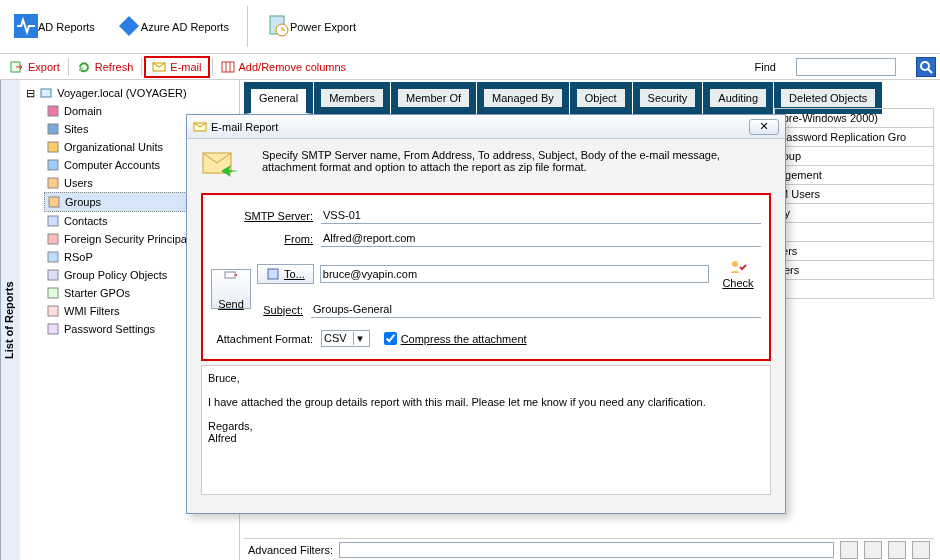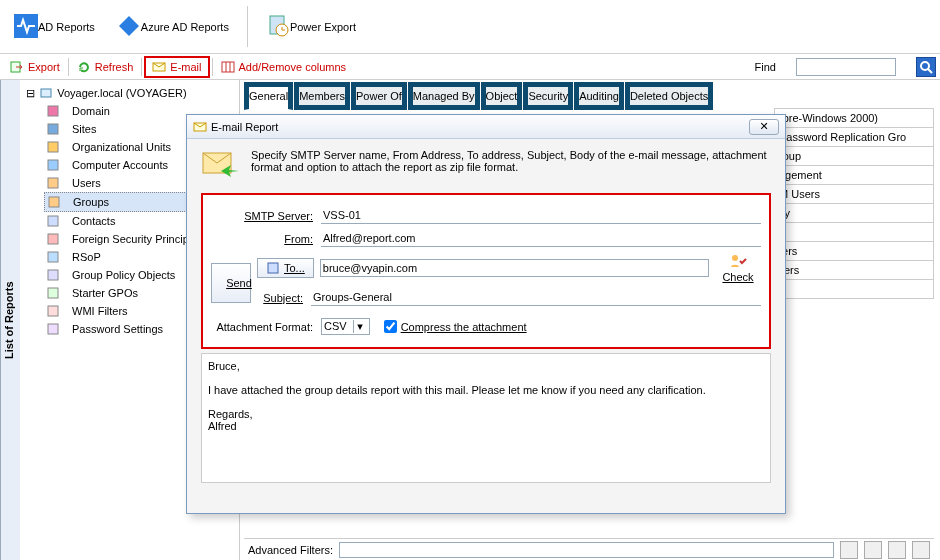--- a/index.html
+++ b/index.html
@@ -11,47 +11,47 @@
 .tbtn{display:flex;align-items:center;gap:4px;padding:2px 6px;color:#c00;cursor:pointer}
 .tbtn.hl{border:2px solid #d00}
 .findbox{margin-left:auto;display:flex;align-items:center;gap:20px}
 .findbox input{width:100px;height:18px;border:1px solid #9ab}
 .findbox .sbtn{width:20px;height:20px;background:#2a6bc9;border:1px solid #1a4b99;display:flex;align-items:center;justify-content:center}
 .main{display:flex;height:calc(100% - 54px - 26px)}
 .sidetab{width:20px;background:#e8eef7;border-right:1px solid #9ab;writing-mode:vertical-rl;transform:rotate(180deg);text-align:center;padding:8px 2px;font-weight:bold}
 .tree{width:220px;border-right:1px solid #ccc;padding:4px;overflow:hidden}
 .tree-root{display:flex;align-items:center;gap:4px;padding:2px}
 .tree ul{list-style:none;margin-left:20px}
-.tree li{display:flex;align-items:center;gap:12px;padding:2px;white-space:nowrap}
+.tree li{display:flex;align-items:center;gap:4px;padding:2px;white-space:nowrap}
 .tree li.sel{background:#d6e6f8;border:1px dotted #888}
 .content{flex:1;position:relative;overflow:hidden}
 .tabs{display:flex;gap:1px;padding-left:4px;margin-top:2px}
-.tab{padding:3px 0;border:5px solid #0c4a6e;background:#e8eef0;cursor:pointer}
+.tab{padding:3px 8px;border:7px solid #0c4a6e;background:#e8eef0;cursor:pointer}
 .tab.act{background:#fff;border-bottom:1px solid #fff}
 .bgtable{position:absolute;right:6px;top:28px;width:160px}
 .bgtable .cell{border:1px solid #ccc;border-top:none;padding:3px 4px;white-space:nowrap;overflow:hidden}
 .bgtable .cell:first-child{border-top:1px solid #ccc}
 .af{position:absolute;left:4px;bottom:0;right:6px;height:22px;border-top:1px solid #ccc;display:flex;align-items:center;gap:6px;padding:0 4px}
 .af input{flex:1;height:16px;border:1px solid #9ab}
 .afi{width:18px;height:18px;border:1px solid #aaa;background:#f0f0f0}
 
 
 .dlg{position:absolute;left:186px;top:114px;width:600px;height:400px;background:#f4f4f4;border:1px solid #7a9ac0;box-shadow:4px 4px 8px rgba(0,0,0,.2)}
 .dlg-title{height:24px;background:linear-gradient(#fdfdff,#e6ecf5);border-bottom:1px solid #c0cde0;display:flex;align-items:center;padding:0 6px}
 .dlg-title .x{margin-left:auto;width:30px;height:16px;border:1px solid #9ab;border-radius:3px;background:linear-gradient(#fff,#e0e8f3);display:flex;align-items:center;justify-content:center}
-.dlg-head{display:flex;gap:10px;padding:10px 14px}
+.dlg-head{display:flex;gap:21px;padding:10px 14px}
 .dlg-head .bigic{width:40px;height:34px}
 .dlg-form{margin:0 14px;border:2px solid #d00;padding:6px 8px;background:#fff}
 .frow{display:flex;align-items:center;margin:6px 0}
 .flab{width:110px;text-align:right;padding-right:8px}
 .flab.u{text-decoration:underline}
 .fval{flex:1;border-bottom:1px solid #9ab;padding:2px}
 .fvalbox{flex:1;border:1px solid #9ab;padding:2px;background:#fff}
 .sendcol{display:flex;flex-direction:column;gap:2px;margin-right:6px}
-.sendbtn{width:40px;height:40px;border:1px solid #9ab;background:linear-gradient(#fff,#e8eef7);display:flex;flex-direction:row;align-items:center;justify-content:center;gap:16px}
+.sendbtn{width:40px;height:40px;border:1px solid #9ab;background:linear-gradient(#fff,#e8eef7);display:flex;flex-direction:column;align-items:center;justify-content:center;gap:16px}
 .tobtn{border:1px solid #9ab;background:linear-gradient(#fff,#e8eef7);padding:2px 8px;display:flex;align-items:center;gap:4px}
 .sel{border:1px solid #9ab;background:#fff;padding:1px 2px;display:inline-flex;align-items:flex-start;gap:6px}
 .sel .arr{width:14px;border-left:1px solid #9ab;text-align:center}
 .check{width:46px;text-align:center}
 .body{margin:4px 14px 16px;background:#fff;border:1px solid #ccc;padding:6px;height:130px;white-space:pre-wrap}
 
 
 .ic svg,.bigic svg{width:100%;height:100%}
 .mini{width:14px;height:14px;display:inline-block}
 .mini svg{width:100%;height:100%}
@@ -217,21 +217,21 @@
             </svg></span>
           <span>Password Settings</span>
         </li>
       </ul>
   </div>
 
   <div class="content">
     <div class="tabs" id="tabs">
         <div class="tab act">General</div>
         <div class="tab">Members</div>
-        <div class="tab">Power Of</div>
+        <div class="tab">Member Of</div>
         <div class="tab">Managed By</div>
         <div class="tab">Object</div>
         <div class="tab">Security</div>
         <div class="tab">Auditing</div>
         <div class="tab">Deleted Objects</div>
       </div>
     <div class="bgtable" id="bgtable">
         <div class="cell">(pre-Windows 2000)</div>
         <div class="cell">Password Replication Gro</div>
         <div class="cell">roup</div>
@@ -293,21 +293,21 @@
         </div>
       </div>
       <div style="flex:1">
         <div class="frow" style="margin:0">
           <div class="tobtn">
             <span class="mini"><svg viewBox="0 0 14 14">
                   <rect x="2" y="2" width="10" height="10" fill="#cdf" stroke="#46a"></rect>
                 </svg></span>
             <span style="text-decoration:underline">To...</span>
           </div>
-          <span class="fvalbox" style="margin:0 6px">bruce@vyapin.com</span>
+          <span class="fvalbox" style="margin:12px 6px">bruce@vyapin.com</span>
           <div class="check">
             <span class="mini" style="width:20px;height:16px"><svg viewBox="0 0 20 16">
                   <circle cx="7" cy="5" r="3" fill="#fb5"></circle>
                   <path d="M3 14c0-3 8-3 8 0" fill="#fb5"></path>
                   <path d="M12 8l2 2 4-4" stroke="#c33" fill="none" stroke-width="2"></path>
                 </svg></span><br>
             <span style="text-decoration:underline">Check</span>
           </div>
         </div>
         <div class="frow">

